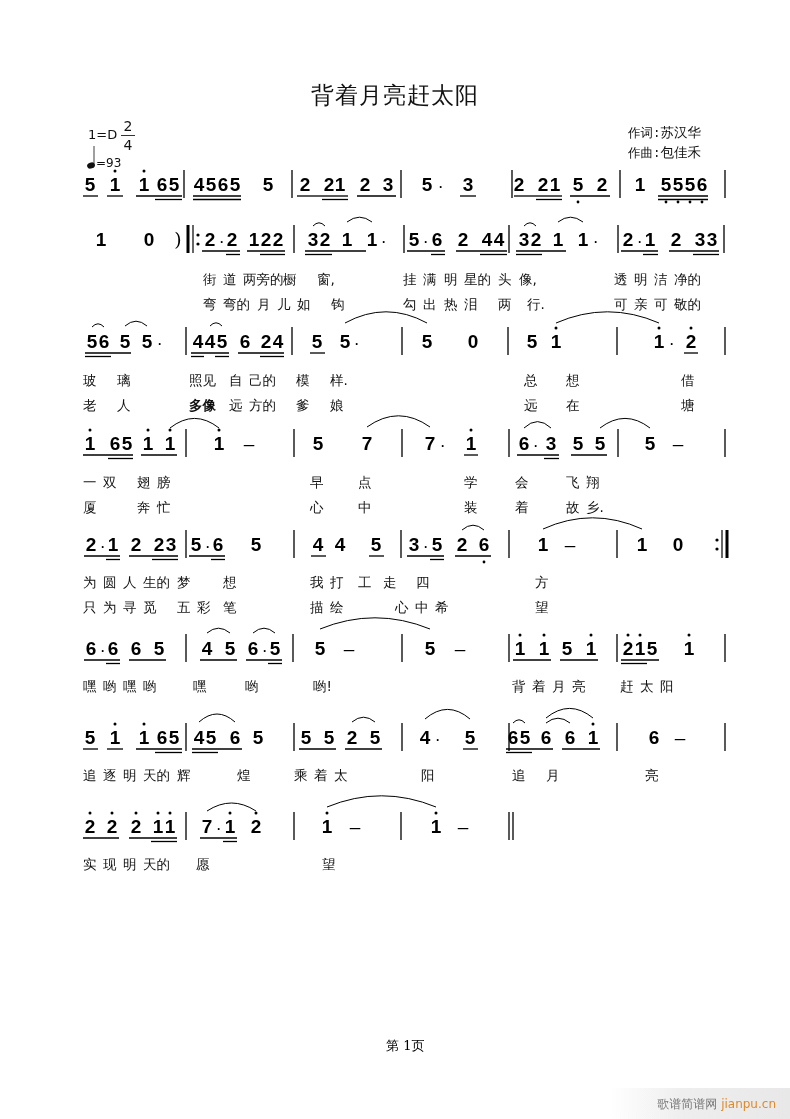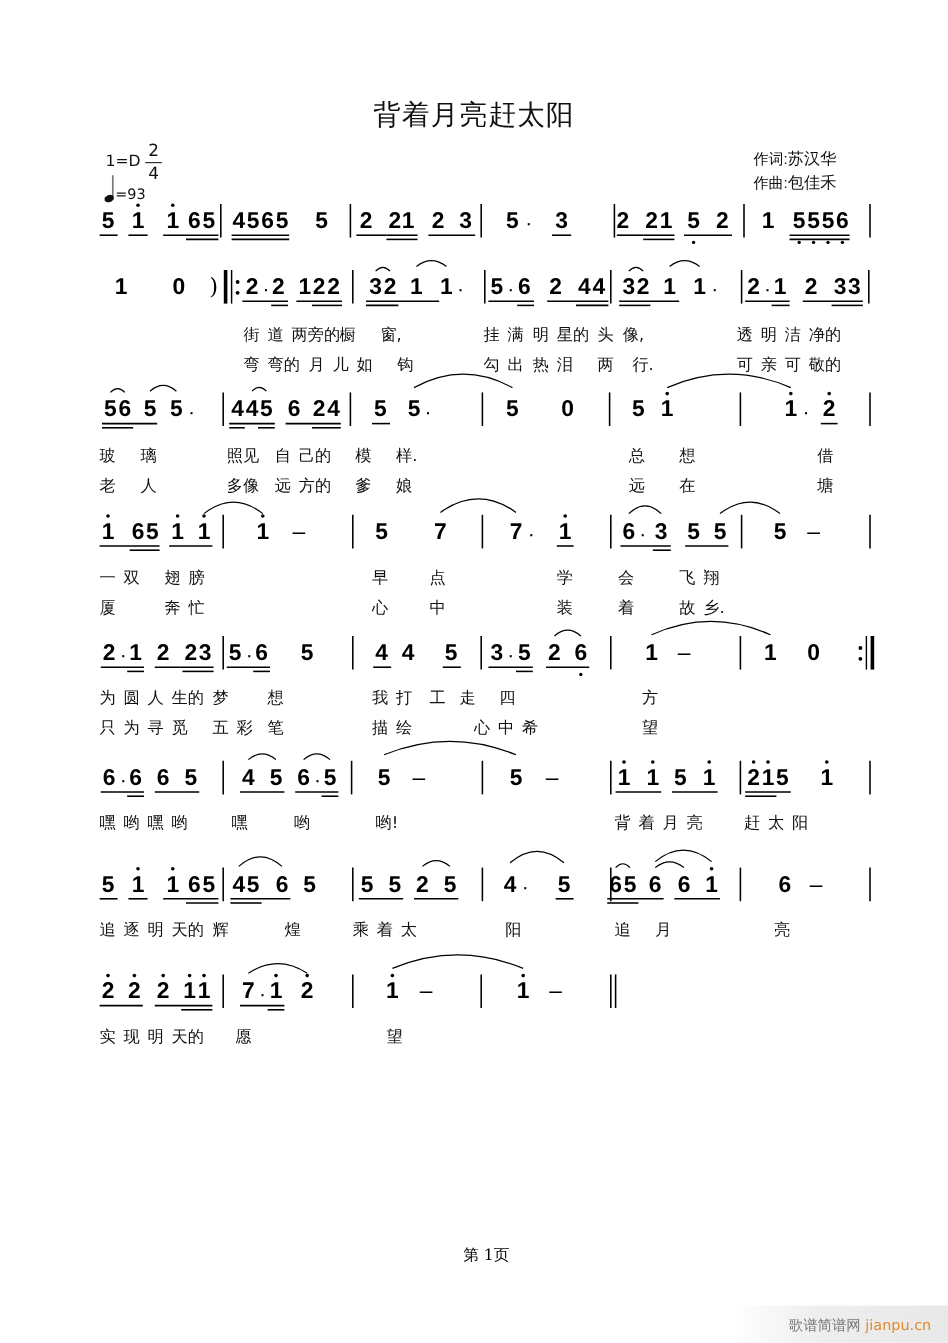--- a/index.html
+++ b/index.html
@@ -2,21 +2,21 @@
 <html><head>
 <meta charset="utf-8">
 <style>
   html, body { margin:0; padding:0; background:#ffffff; }
   body { width:790px; height:1119px; position:relative; overflow:hidden;
          font-family:"Liberation Sans", sans-serif; color:#000; }
   .abs { position:absolute; white-space:nowrap; }
   #title { position:absolute; top:80px; left:0; width:790px; text-align:center;
            font-family:"DejaVu Serif", serif; font-size:23px; letter-spacing:1px; color:#111; }
   .meta { font-family:"DejaVu Sans", sans-serif; font-size:13px; color:#111;text-align:right; }
-  .credit { font-family:Liberation Sans, sans-serif; font-size:12.5px; color:#111; }
+  .credit { font-family:Liberation Mono, monospace; font-size:12.5px; color:#111; }
   .note { position:absolute; font-family:"Liberation Sans", sans-serif; font-weight:bold;
           font-size:19px; line-height:19px; transform:translateX(-50%); }
   .lyric { position:absolute; font-family:"DejaVu Sans", sans-serif; font-size:13.5px;
            line-height:14px; color:#111; }
   svg.overlay { position:absolute; left:0; top:0; pointer-events:none; }
   #pagenum { position:absolute; left:386px; top:1037px; font-family:"DejaVu Serif", serif; font-size:13px; }
   #watermark { position:absolute; left:610px; top:1088px; width:180px; height:31px;
                background:linear-gradient(90deg, rgba(255,255,255,0), #eeeeee 40%, #e8e8e8);
                font-family:"DejaVu Sans", sans-serif; font-size:12px; color:#777; }
   #watermark span.site { color:#e08a2a; }
@@ -266,21 +266,21 @@
     <span class="lyric" style="left: 189px; top: 373px;">照见</span>
     <span class="lyric" style="left: 229px; top: 373px;">自</span>
     <span class="lyric" style="left: 249px; top: 373px;">己的</span>
     <span class="lyric" style="left: 296px; top: 373px;">模</span>
     <span class="lyric" style="left: 330px; top: 373px;">样.</span>
     <span class="lyric" style="left: 524px; top: 373px;">总</span>
     <span class="lyric" style="left: 566px; top: 373px;">想</span>
     <span class="lyric" style="left: 681px; top: 373px;">借</span>
     <span class="lyric" style="left: 83px; top: 398px;">老</span>
     <span class="lyric" style="left: 117px; top: 398px;">人</span>
-    <span class="lyric" style="left: 189px; top: 398px;">多像</span>
+    <span class="lyric" style="left: 189px; top: 398px; font-weight: bold;">多像</span>
     <span class="lyric" style="left: 229px; top: 398px;">远</span>
     <span class="lyric" style="left: 249px; top: 398px;">方的</span>
     <span class="lyric" style="left: 296px; top: 398px;">爹</span>
     <span class="lyric" style="left: 330px; top: 398px;">娘</span>
     <span class="lyric" style="left: 524px; top: 398px;">远</span>
     <span class="lyric" style="left: 566px; top: 398px;">在</span>
     <span class="lyric" style="left: 681px; top: 398px;">塘</span>
     <span class="lyric" style="left: 83px; top: 475px;">一</span>
     <span class="lyric" style="left: 103px; top: 475px;">双</span>
     <span class="lyric" style="left: 137px; top: 475px;">翅</span>

